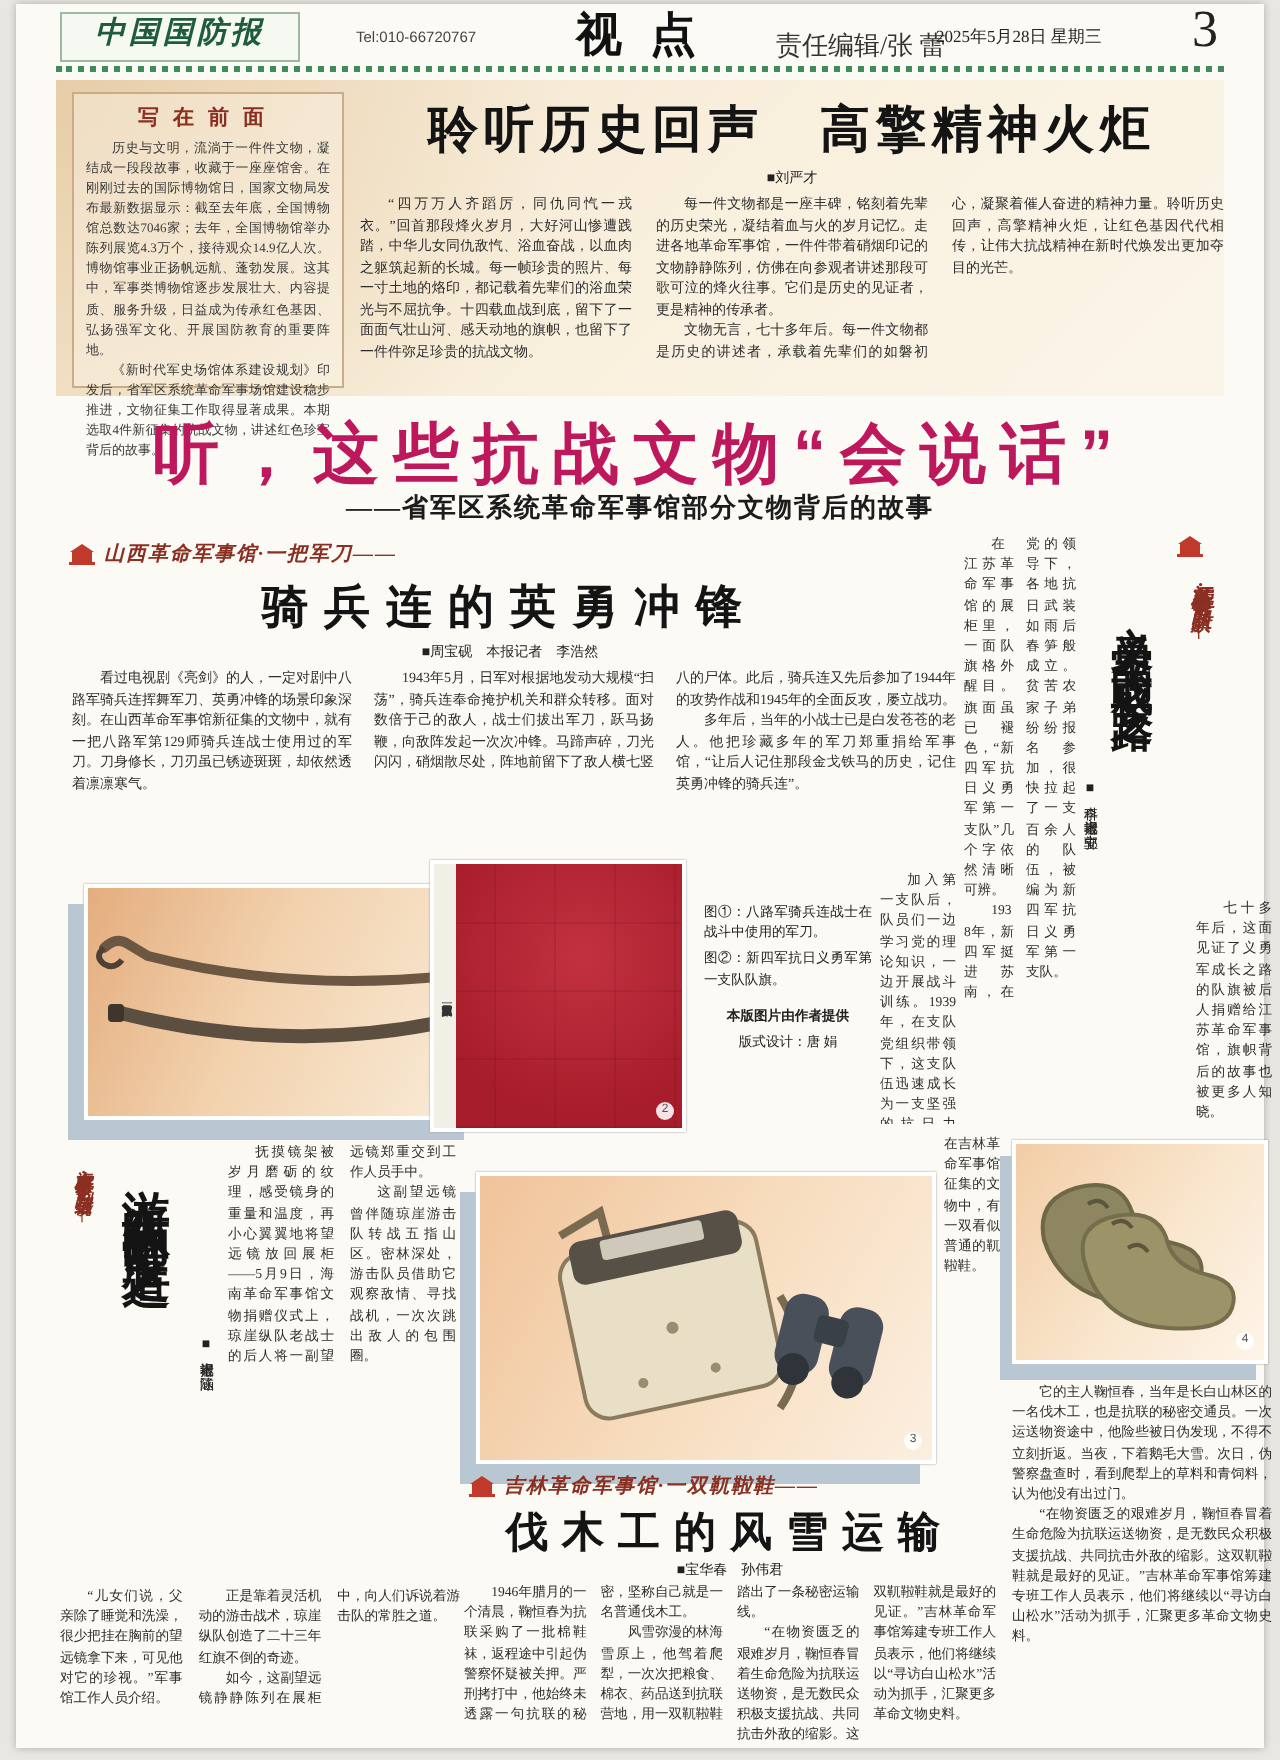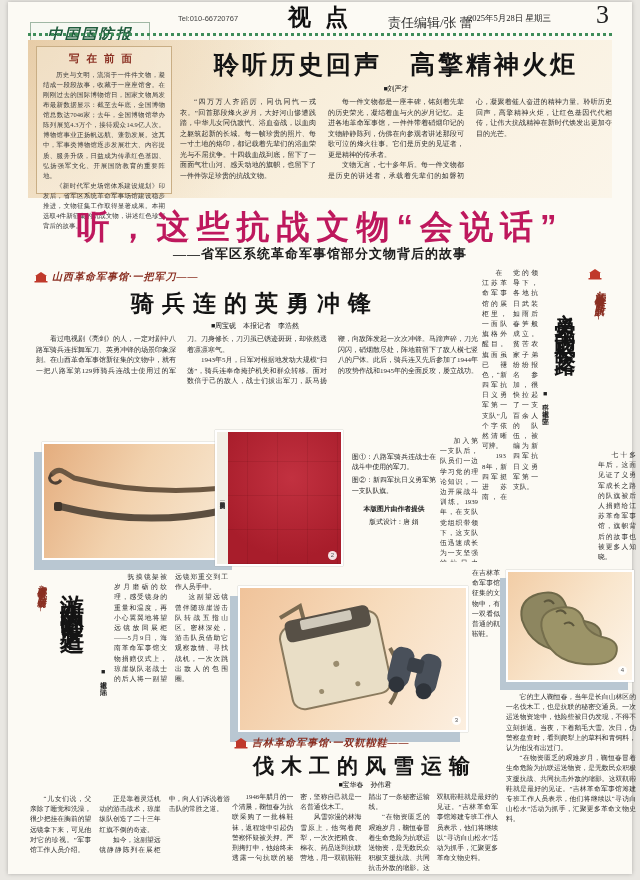--- a/index.html
+++ b/index.html
@@ -9,25 +9,25 @@
     font-family:"Liberation Serif","DejaVu Serif",serif;
     color:#2b2b2b;overflow:hidden;
   }
   .paper{
     position:absolute;left:8px;right:8px;top:2px;bottom:6px;
     background:#fcfaf4;box-shadow:0 0 4px rgba(0,0,0,.25);
   }
   .abs{position:absolute;}
   
   .logo-box{
-    left:30px;top:22px;width:118px;height:23px;
+    left:30px;top:6px;width:118px;height:23px;
     border:1px solid #9fb7a4;background:#f6f8f2;
-    display:flex;align-items:center;justify-content:center;
+    display:flex;align-items:flex-start;justify-content:center;
     font-family:"Liberation Serif",serif;font-weight:bold;font-style:italic;
-    font-size:15px;color:#1f5c3d;letter-spacing:2px;text-decoration:underline;
+    font-size:15px;color:#1f5c3d;letter-spacing:2px;
   }
   .tel{left:178px;top:14px;font-size:7.5px;color:#444;font-family:"Liberation Sans",sans-serif;}
   .section-title{left:288px;top:2px;font-size:23px;font-weight:900;letter-spacing:14px;color:#111;
     font-family:"Liberation Sans",sans-serif;}
   .editor{left:388px;top:14px;font-size:13px;color:#333;}
   .date{left:468px;top:13px;font-size:8.5px;color:#222;}
   .pagenum{left:596px;top:0px;font-size:26px;font-family:"Liberation Serif",serif;color:#222;}
   .green-rule{left:28px;top:33px;width:584px;height:0;border-top:3px dotted #3f8d5a;}
 
   
@@ -151,20 +151,21 @@
       <rect x="2" y="5" width="10" height="5" fill="#c0392b"></rect>
       <rect x="0.5" y="10" width="13" height="1.5" fill="#c0392b"></rect>
   </svg>
   <span class="label-text">山西革命军事馆·一把军刀——</span>
 </div>
 <div class="abs art-headline" style="left:35px;top:288px;width:440px;text-align:center;font-size:23px;letter-spacing:8px;">骑兵连的英勇冲锋</div>
 <div class="abs byline" style="left:35px;top:321px;width:440px;">■周宝砚　本报记者　李浩然</div>
 <div class="abs bodytext" style="left:36px;top:334px;width:442px;height:100px;column-count:3;column-gap:11px;overflow:hidden;">
   <p>看过电视剧《亮剑》的人，一定对剧中八路军骑兵连挥舞军刀、英勇冲锋的场景印象深刻。在山西革命军事馆新征集的文物中，就有一把八路军第129师骑兵连战士使用过的军刀。刀身修长，刀刃虽已锈迹斑斑，却依然透着凛凛寒气。</p>
   <p>1943年5月，日军对根据地发动大规模“扫荡”，骑兵连奉命掩护机关和群众转移。面对数倍于己的敌人，战士们拔出军刀，跃马扬鞭，向敌阵发起一次次冲锋。马蹄声碎，刀光闪闪，硝烟散尽处，阵地前留下了敌人横七竖八的尸体。此后，骑兵连又先后参加了1944年的攻势作战和1945年的全面反攻，屡立战功。</p>
+  <p>多年后，当年的小战士已是白发苍苍的老人。他把珍藏多年的军刀郑重捐给军事馆，“让后人记住那段金戈铁马的历史，记住英勇冲锋的骑兵连”。</p>
 </div>
 
 <div class="abs photo panelshadow" style="left:42px;top:442px;width:198px;height:118px;
      background:linear-gradient(115deg,#e4ad7e 0%,#f2d2ae 45%,#f9ecd9 100%);">
   <svg width="194" height="114" viewBox="0 0 194 114">
     <path d="M8 30 Q14 24 20 28 L30 34 Q100 52 180 44" stroke="#6b5742" stroke-width="5" fill="none" stroke-linecap="round"></path>
     <path d="M8 30 q-5 4 0 8 q5 3 9 -2" stroke="#4e4034" stroke-width="3" fill="none"></path>
     <path d="M14 62 Q100 84 182 66" stroke="#5d4f40" stroke-width="7" fill="none" stroke-linecap="round"></path>
     <rect x="10" y="58" width="8" height="9" rx="2" fill="#3f352b"></rect>
   </svg>

